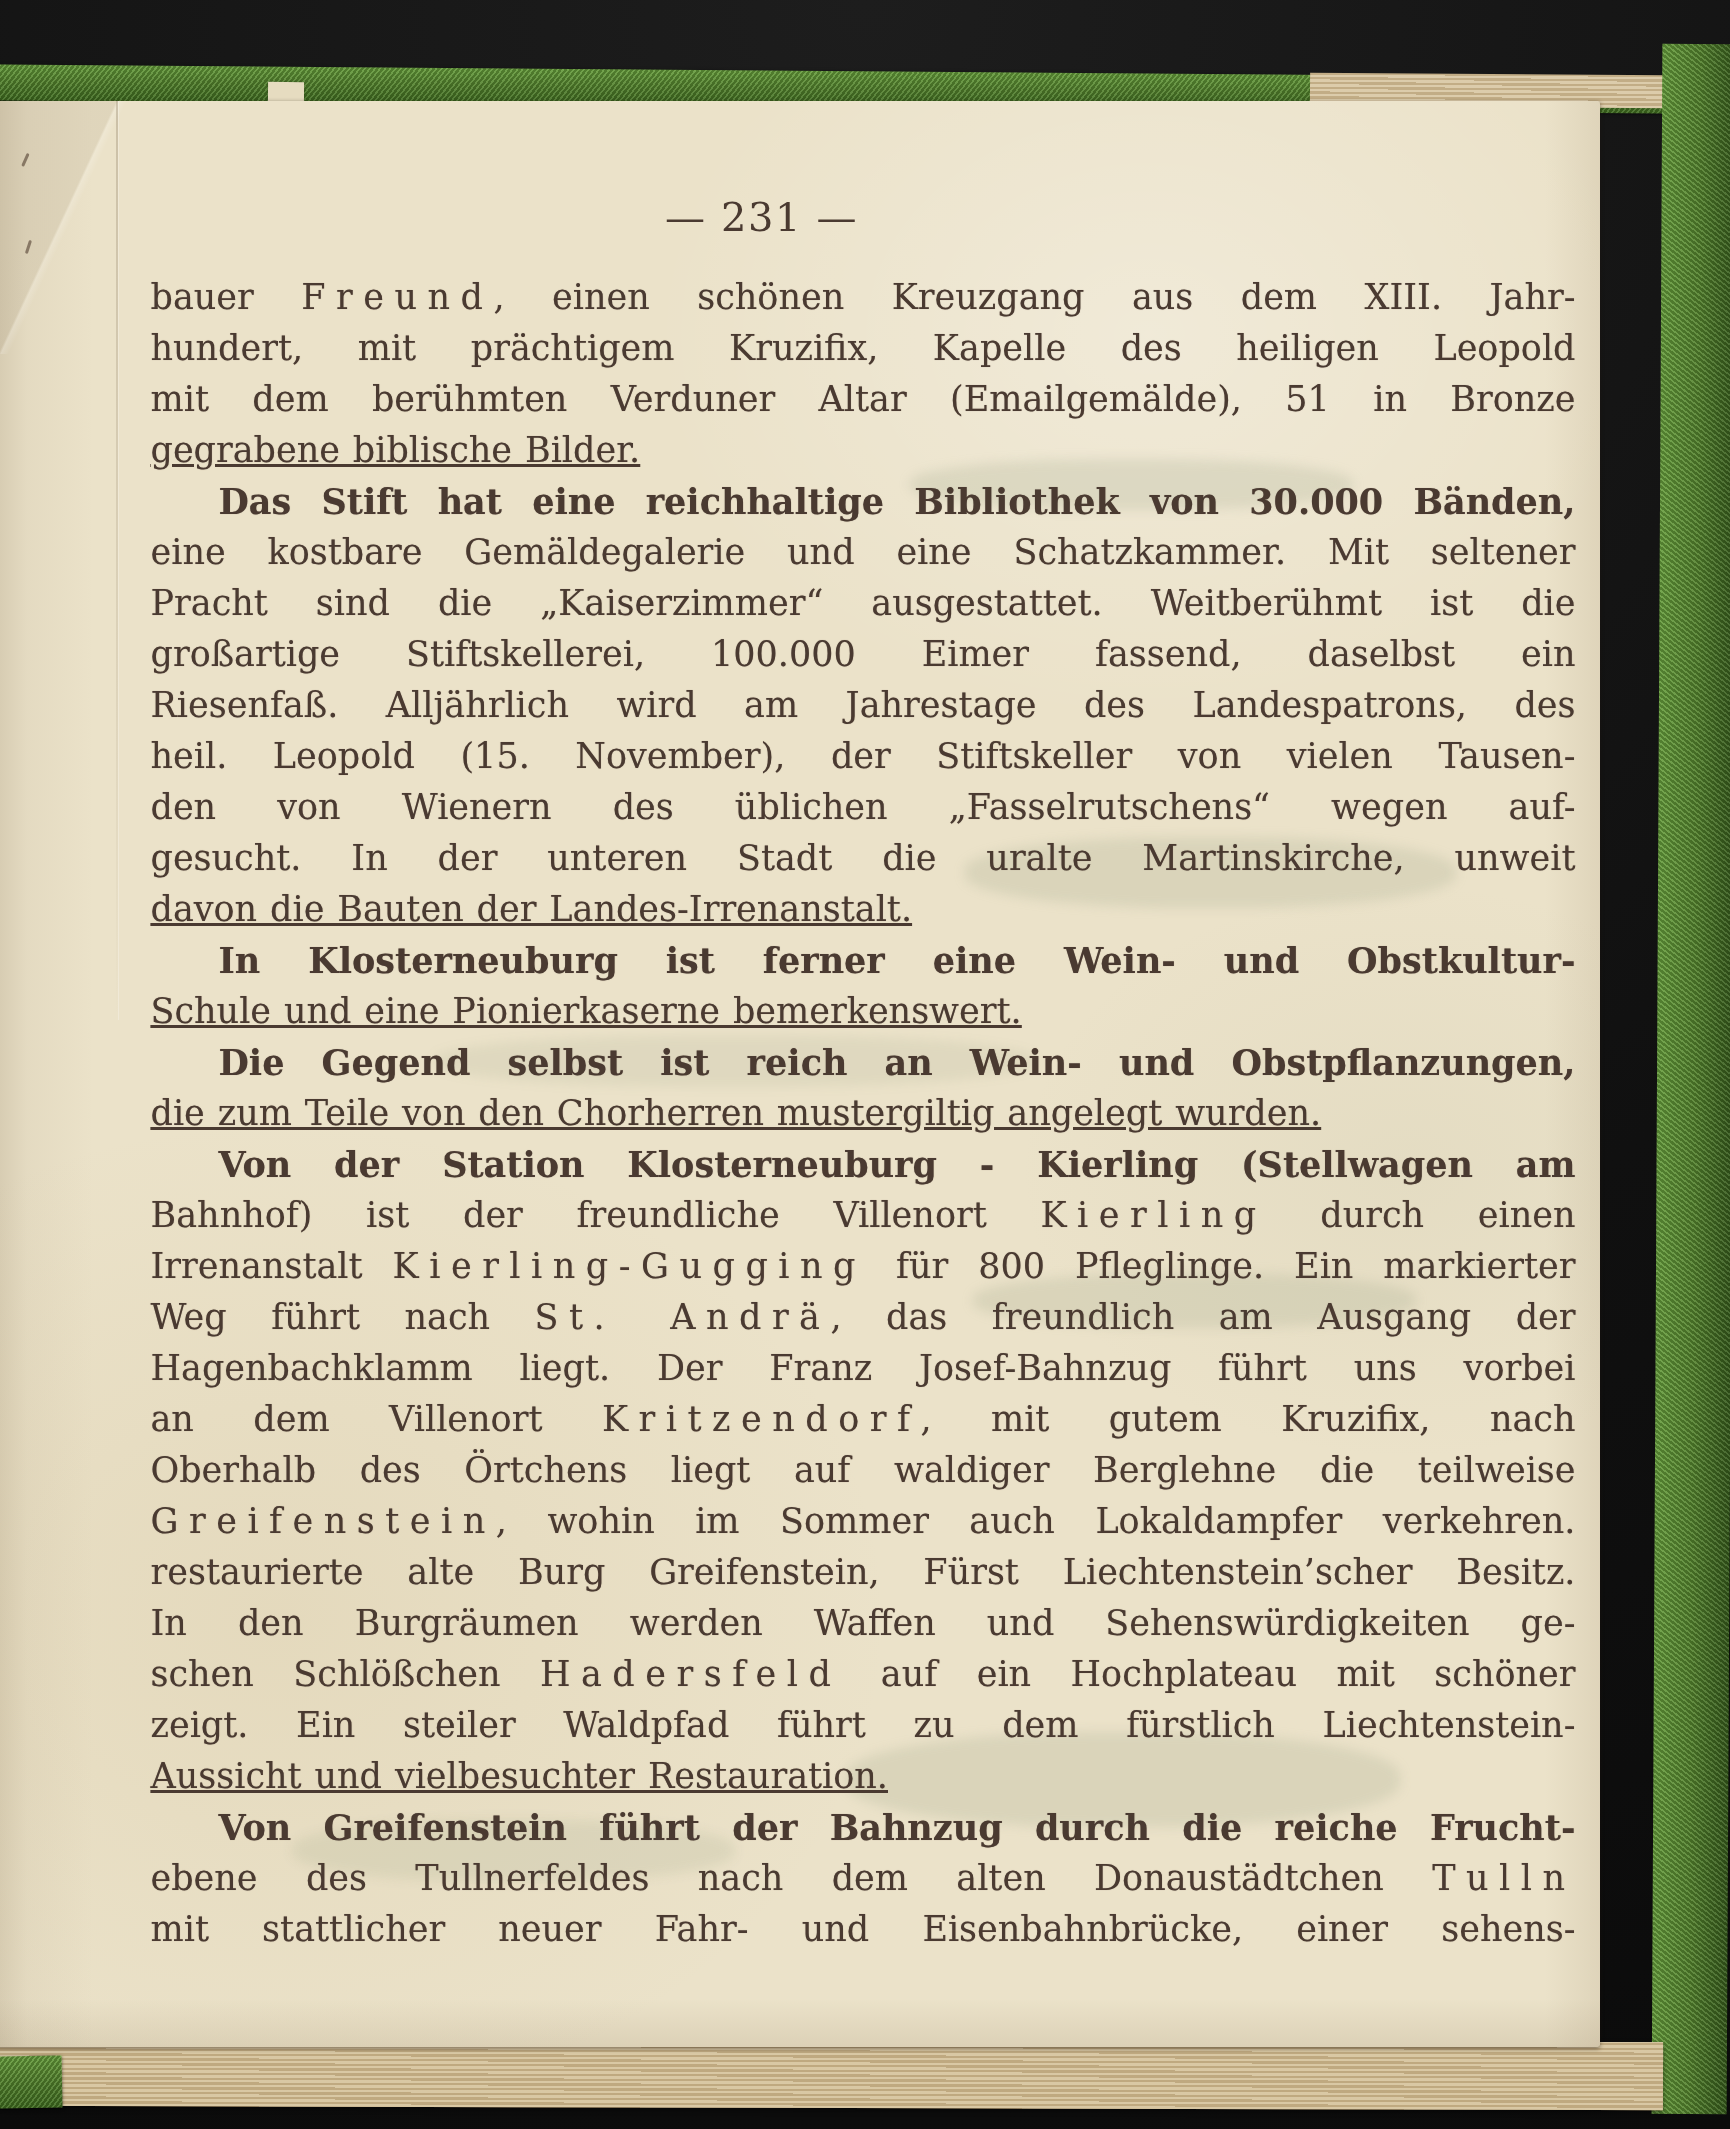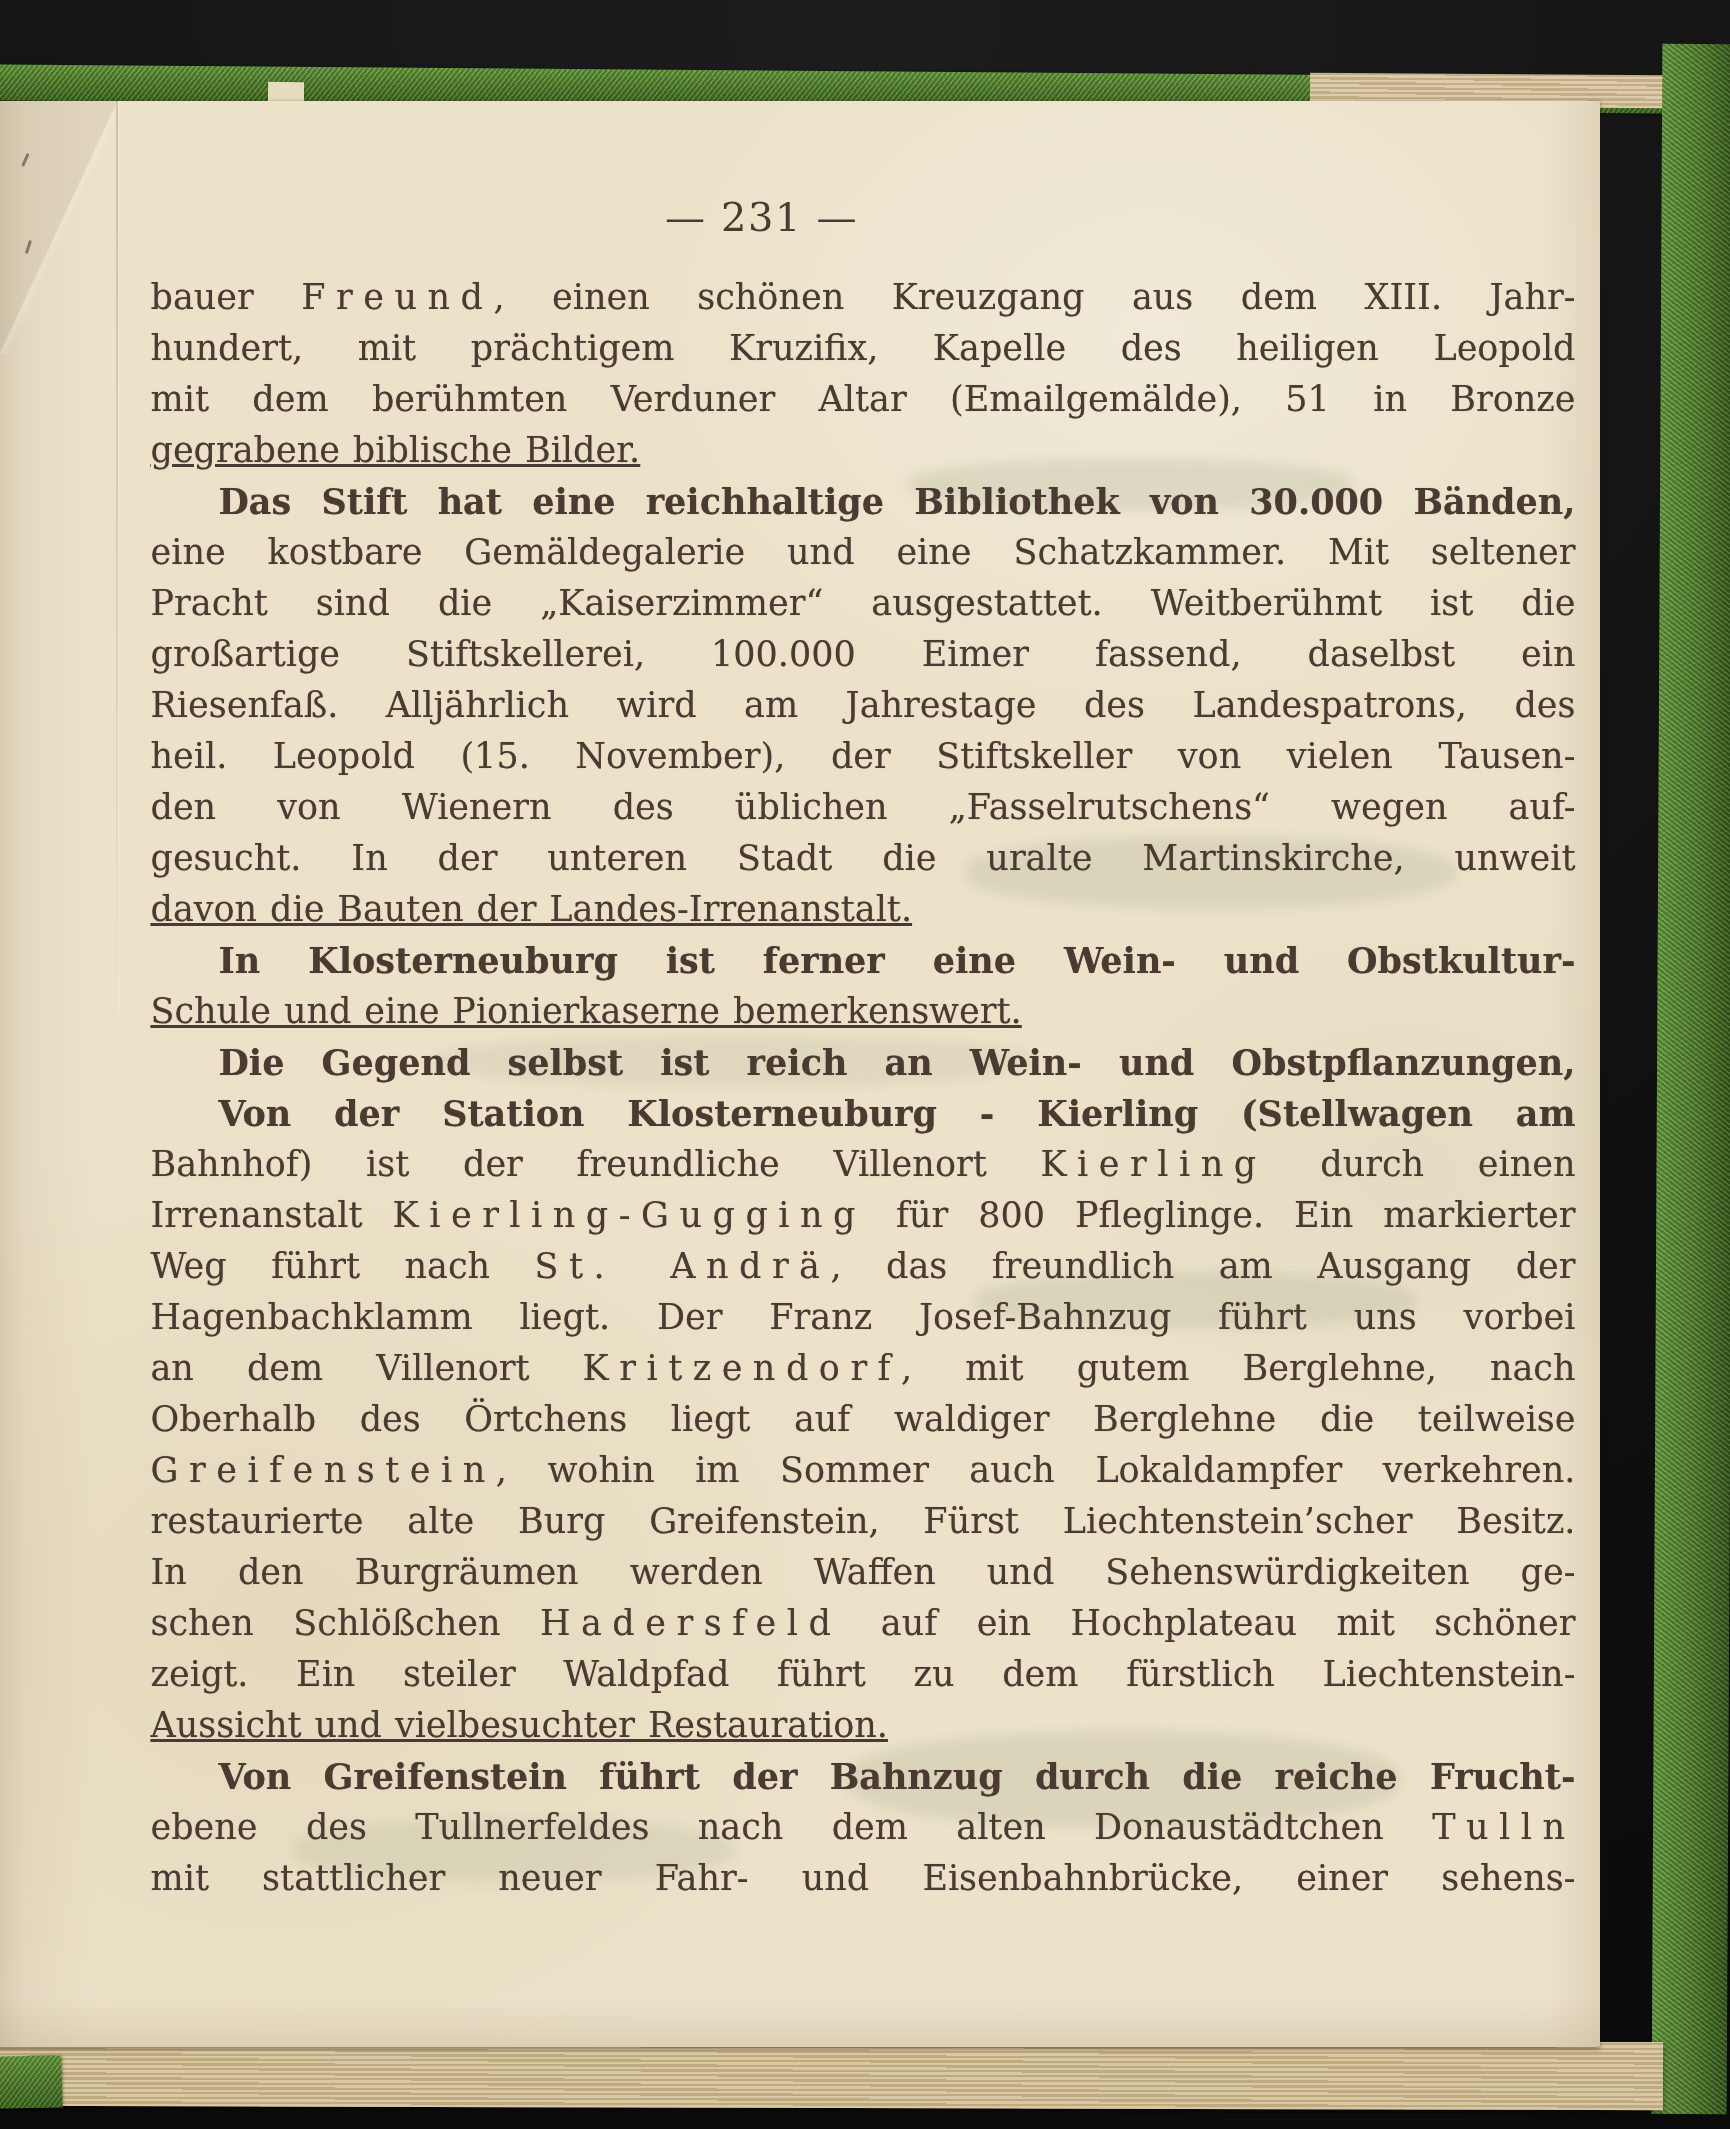--- a/index.html
+++ b/index.html
@@ -127,26 +127,27 @@
         <div class="line"><span>Pracht sind die „Kaiserzimmer“ ausgestattet. Weitberühmt ist die</span></div>
         <div class="line"><span>großartige Stiftskellerei, 100.000 Eimer fassend, daselbst ein</span></div>
         <div class="line"><span>Riesenfaß. Alljährlich wird am Jahrestage des Landespatrons, des</span></div>
         <div class="line"><span>heil. Leopold (15. November), der Stiftskeller von vielen Tausen-</span></div>
         <div class="line"><span>den von Wienern des üblichen „Fasselrutschens“ wegen auf-</span></div>
         <div class="line"><span>gesucht. In der unteren Stadt die uralte Martinskirche, unweit</span></div>
         <div class="line end"><span>davon die Bauten der Landes-Irrenanstalt.</span></div>
         <div class="line ind"><span>In Klosterneuburg ist ferner eine Wein- und Obstkultur-</span></div>
         <div class="line end"><span>Schule und eine Pionierkaserne bemerkenswert.</span></div>
         <div class="line ind"><span>Die Gegend selbst ist reich an Wein- und Obstpflanzungen,</span></div>
+        <div class="line end"><span>die zum Teile von den Chorherren mustergiltig angelegt wurden.</span></div>
         <div class="line ind"><span>Von der Station Klosterneuburg - Kierling (Stellwagen am</span></div>
         <div class="line"><span>Bahnhof) ist der freundliche Villenort </span><span class="sperr">Kierling</span><span> durch einen</span></div>
         <div class="line"><span>Irrenanstalt </span><span class="sperr">Kierling-Gugging</span><span> für 800 Pfleglinge. Ein markierter</span></div>
         <div class="line"><span>Weg führt nach </span><span class="sperr">St. Andrä</span><span>, das freundlich am Ausgang der</span></div>
         <div class="line"><span>Hagenbachklamm liegt. Der Franz Josef-Bahnzug führt uns vorbei</span></div>
-        <div class="line"><span>an dem Villenort </span><span class="sperr">Kritzendorf</span><span>, mit gutem Berglehne, nach</span></div>
+        <div class="line"><span>an dem Villenort </span><span class="sperr">Kritzendorf</span><span>, mit gutem Kruzifix, nach</span></div>
         <div class="line"><span>Oberhalb des Örtchens liegt auf waldiger Berglehne die teilweise</span></div>
         <div class="line"><span class="sperr">Greifenstein</span><span>, wohin im Sommer auch Lokaldampfer verkehren.</span></div>
         <div class="line"><span>restaurierte alte Burg Greifenstein, Fürst Liechtenstein’scher Besitz.</span></div>
         <div class="line"><span>In den Burgräumen werden Waffen und Sehenswürdigkeiten ge-</span></div>
         <div class="line"><span>schen Schlößchen </span><span class="sperr">Hadersfeld</span><span> auf ein Hochplateau mit schöner</span></div>
         <div class="line"><span>zeigt. Ein steiler Waldpfad führt zu dem fürstlich Liechtenstein-</span></div>
         <div class="line end"><span>Aussicht und vielbesuchter Restauration.</span></div>
         <div class="line ind"><span>Von Greifenstein führt der Bahnzug durch die reiche Frucht-</span></div>
         <div class="line"><span>ebene des Tullnerfeldes nach dem alten Donaustädtchen </span><span class="sperr">Tulln</span></div>
         <div class="line"><span>mit stattlicher neuer Fahr- und Eisenbahnbrücke, einer sehens-</span></div>

